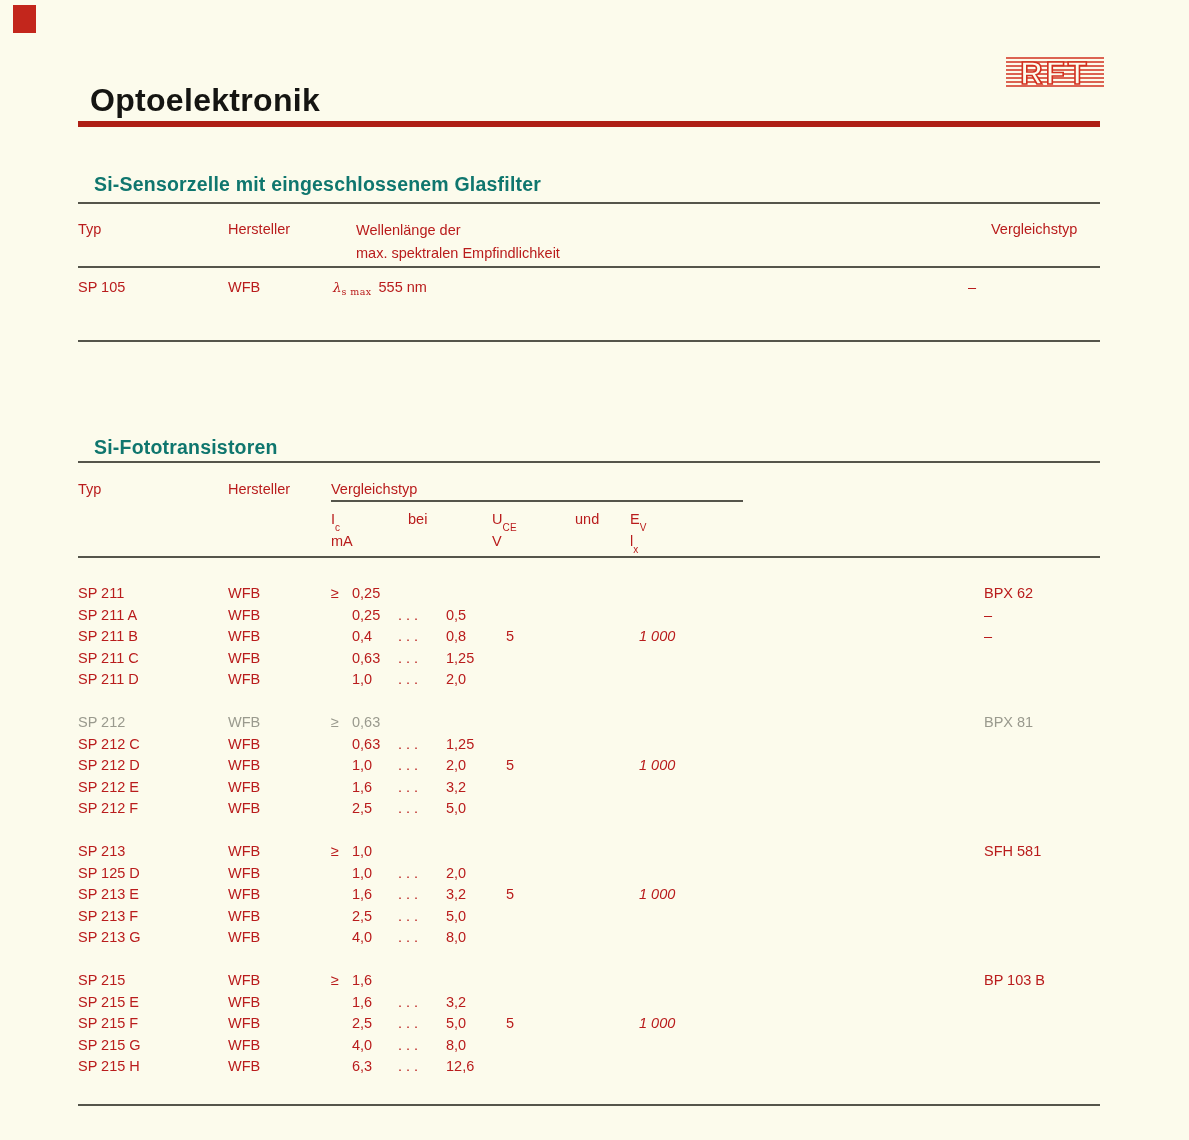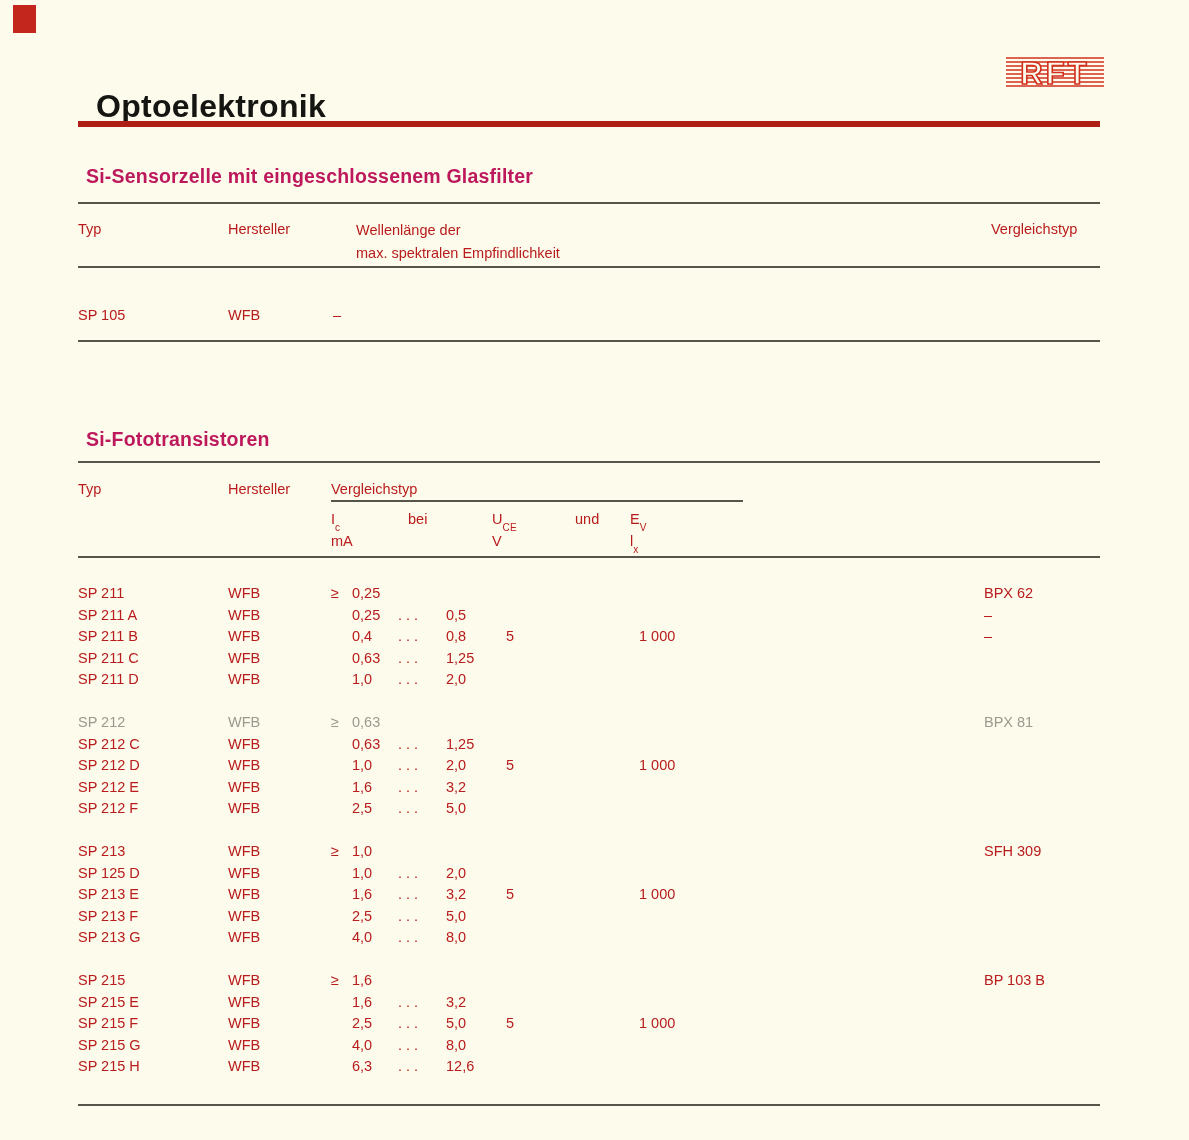--- a/index.html
+++ b/index.html
@@ -13,30 +13,30 @@
     width:1189px;height:1140px;
     background:#fcfbec;
     overflow:hidden;
   }
   .corner-mark{
     position:absolute;left:13px;top:5px;width:23px;height:28px;
     background:#c3261c;
   }
   .logo{position:absolute;left:1006px;top:54px;width:98px;height:38px;}
   .page-title{
-    position:absolute;left:78px;top:70px;margin:18px;
+    position:absolute;left:78px;top:70px;margin:12px;
     font-size:32px;font-weight:bold;color:#151512;letter-spacing:.3px;
   }
   .title-rule{
     position:absolute;left:78px;top:121px;width:1022px;height:6px;
     background:#ae1f15;
   }
   .section-heading{
-    position:absolute;left:78px;margin:8px;
-    font-size:19.5px;font-weight:bold;color:#be185d;letter-spacing:.2px;
+    position:absolute;left:78px;margin:16px;
+    font-size:19.5px;font-weight:bold;color:#0f766e;letter-spacing:.2px;
   }
   #sec1-heading{top:157px;}
   #sec2-heading{top:420px;}
   .rule{
     position:absolute;left:78px;width:1022px;height:2px;
     background:#55554b;
   }
   .thin-rule{
     position:absolute;height:1.5px;background:#55554b;
   }
@@ -50,21 +50,21 @@
   .c1-wl{width:635px;}
   .c1-vgl{flex:1;}
   
   .cell-typ{width:150px;}
   .cell-hersteller{width:103px;}
   .cell-prefix{width:21px;}
   .cell-min{width:46px;}
   .cell-sep{width:32px;}
   .cell-max{width:60px;margin-left:16px;}
   .cell-uce{width:133px;}
-  .cell-ev{width:65px;}
+  .cell-ev{width:65px;font-style:italic;}
   .cell-spacer{width:280px;}
   .cell-vgl{flex:1;}
   
   .sh-indent{width:253px;}
   .sh-ic{width:77px;}
   .sh-bei{width:84px;}
   .sh-uce{width:83px;}
   .sh-und{width:55px;}
   .sh-mA{width:161px;}
   .sh-V{width:138px;}
@@ -120,23 +120,26 @@
     <span class="c1-her">Hersteller</span>
     <span class="c1-wl two-line">
       <span>Wellenlänge der</span><br>
       <span>max. spektralen Empfindlichkeit</span>
     </span>
     <span class="c1-vgl">Vergleichstyp</span>
   </div>
 
   <div class="rule" style="top:266px"></div>
 
-  <div class="hrow" style="top:305px">
+  <div class="hrow" style="top:277px">
     <span class="c1-typ">SP 105</span>
     <span class="c1-her">WFB</span>
+    <span class="c1-wl">
+      <span class="sym">λ</span><span class="sym-sub">s max</span><span class="after-sym">555 nm</span>
+    </span>
     <span class="c1-vgl">–</span>
   </div>
 
   <div class="rule" style="top:340px"></div>
 
   <h2 class="section-heading" id="sec2-heading">Si-Fototransistoren</h2>
 
   <div class="rule" style="top:461px"></div>
 
   <div class="hrow" style="top:479px">
@@ -294,21 +297,21 @@
         <div class="trow">
           <span class="cell-typ">SP 213</span>
           <span class="cell-hersteller">WFB</span>
           <span class="cell-prefix">≥</span>
           <span class="cell-min">1,0</span>
           <span class="cell-sep"></span>
           <span class="cell-max"></span>
           <span class="cell-uce"></span>
           <span class="cell-ev"></span>
           <span class="cell-spacer"></span>
-          <span class="cell-vgl">SFH 309</span>
+          <span class="cell-vgl">SFH 581</span>
         </div>
         <div class="trow">
           <span class="cell-typ">SP 125 D</span>
           <span class="cell-hersteller">WFB</span>
           <span class="cell-prefix"></span>
           <span class="cell-min">1,0</span>
           <span class="cell-sep">. . .</span>
           <span class="cell-max">2,0</span>
           <span class="cell-uce"></span>
           <span class="cell-ev"></span>

